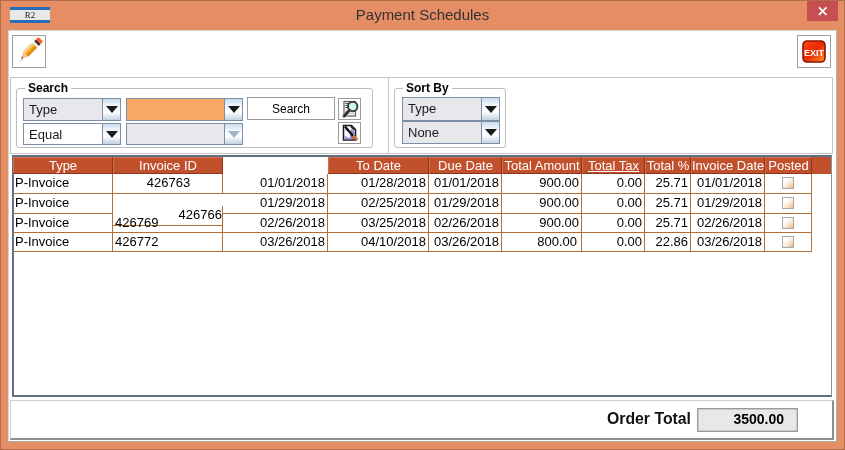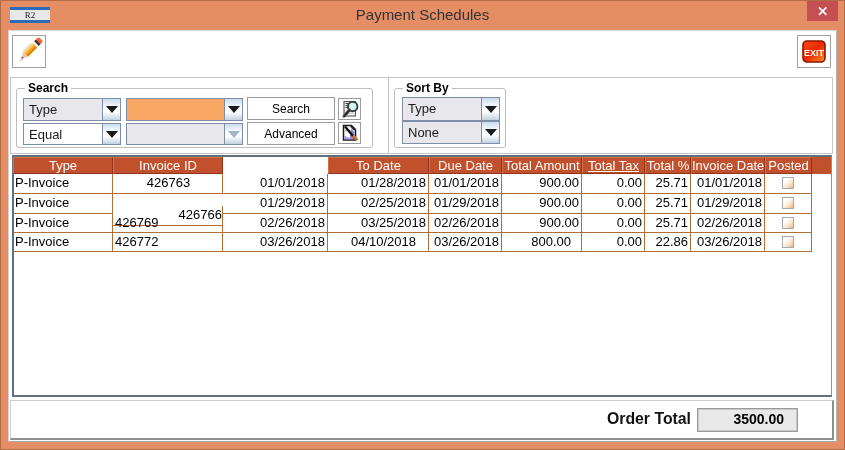--- a/index.html
+++ b/index.html
@@ -168,21 +168,20 @@
       <div class="arr">
         <div class="tri"></div>
       </div>
   </div>
   <div class="abs combo" style="left:126px; top:123px; width:117px; height:22px; background:#e8e8ec;">
     <div class="txt"></div>
       <div class="arr">
         <div class="tri" style="border-top-color:#9fb6cc;"></div>
       </div>
   </div>
-  <div class="abs btn" style="left:247px; top:122px; width:88px; height:23px;">Advanced</div>
   <div class="abs iconbtn" style="left:338px; top:122px;">
     <svg width="21" height="20" viewBox="0 0 21 20">
       <path d="M4.5 2.5 h8 l4 4 v10.5 h-12 z" fill="#ffffff" stroke="#1a1a1a" stroke-width="1.5"></path>
       <path d="M12 2 l4.8 4.8 l-2 0.8 l-3.5 -3.5 z" fill="#2a2a2a"></path>
       <path d="M6 7.5 q2.2 -1.8 4.5 -0.8 l-1.2 1.2 q-1.6 -0.6 -3.3 0.2 z" fill="#9a9af0"></path>
       <polygon points="12,5.5 15.6,9 15.6,16 10.5,16" fill="#8c8cdc"></polygon>
       <polygon points="5.3,12.5 13,16.2 5.3,16.2" fill="#a0a0e4"></polygon>
       <path d="M6 3.5 L14 13" stroke="#111" stroke-width="2.4"></path>
       <path d="M13.8 12.8 L18.2 17" stroke="#b85c20" stroke-width="3"></path>
       <path d="M14.3 12.5 L18.3 16.3" stroke="#e48840" stroke-width="1.2"></path>
@@ -245,20 +244,20 @@
     <div class="abs dcell" style="left:328px; top:213.5px; width:101px; height:19px;padding-right:2px; text-align:right;">03/25/2018</div>
     <div class="abs dcell" style="left:429px; top:213.5px; width:73px; height:19px;padding-right:2px; text-align:right;">02/26/2018</div>
     <div class="abs dcell" style="left:502px; top:213.5px; width:80px; height:19px;padding-right:2px; text-align:right;">900.00</div>
     <div class="abs dcell" style="left:582px; top:213.5px; width:63px; height:19px;padding-right:2px; text-align:right;">0.00</div>
     <div class="abs dcell" style="left:645px; top:213.5px; width:46px; height:19px;padding-right:2px; text-align:right;">25.71</div>
     <div class="abs dcell" style="left:691px; top:213.5px; width:74px; height:19px;padding-right:2px; text-align:right;">02/26/2018</div>
     <div class="abs dcell" style="left:765px; top:213.5px; width:47px; height:19px;text-align:center;"><div class="chk" style="margin-top:3px;"></div></div>
     <div class="abs dcell" style="left:13px; top:232.5px; width:100px; height:19px;padding-left:2px; text-align:left;">P-Invoice</div>
     <div class="abs dcell" style="left:113px; top:232.5px; width:110px; height:19px;padding-left:2px; text-align:left;">426772</div>
     <div class="abs dcell" style="left:223px; top:232.5px; width:105px; height:19px;padding-right:2px; text-align:right;">03/26/2018</div>
-    <div class="abs dcell" style="left:328px; top:232.5px; width:101px; height:19px;padding-right:12px; text-align:right;">04/10/2018</div>
+    <div class="abs dcell" style="left:328px; top:232.5px; width:101px; height:19px;padding-right:2px; text-align:right;">04/10/2018</div>
     <div class="abs dcell" style="left:429px; top:232.5px; width:73px; height:19px;padding-right:2px; text-align:right;">03/26/2018</div>
-    <div class="abs dcell" style="left:502px; top:232.5px; width:80px; height:19px;padding-right:10px; text-align:right;">800.00</div>
+    <div class="abs dcell" style="left:502px; top:232.5px; width:80px; height:19px;padding-right:4px; text-align:right;">800.00</div>
     <div class="abs dcell" style="left:582px; top:232.5px; width:63px; height:19px;padding-right:2px; text-align:right;">0.00</div>
     <div class="abs dcell" style="left:645px; top:232.5px; width:46px; height:19px;padding-right:2px; text-align:right;">22.86</div>
     <div class="abs dcell" style="left:691px; top:232.5px; width:74px; height:19px;padding-right:2px; text-align:right;">03/26/2018</div>
     <div class="abs dcell" style="left:765px; top:232.5px; width:47px; height:19px;text-align:center;"><div class="chk" style="margin-top:3px;"></div></div>
   </div>
 
 </body></html>

